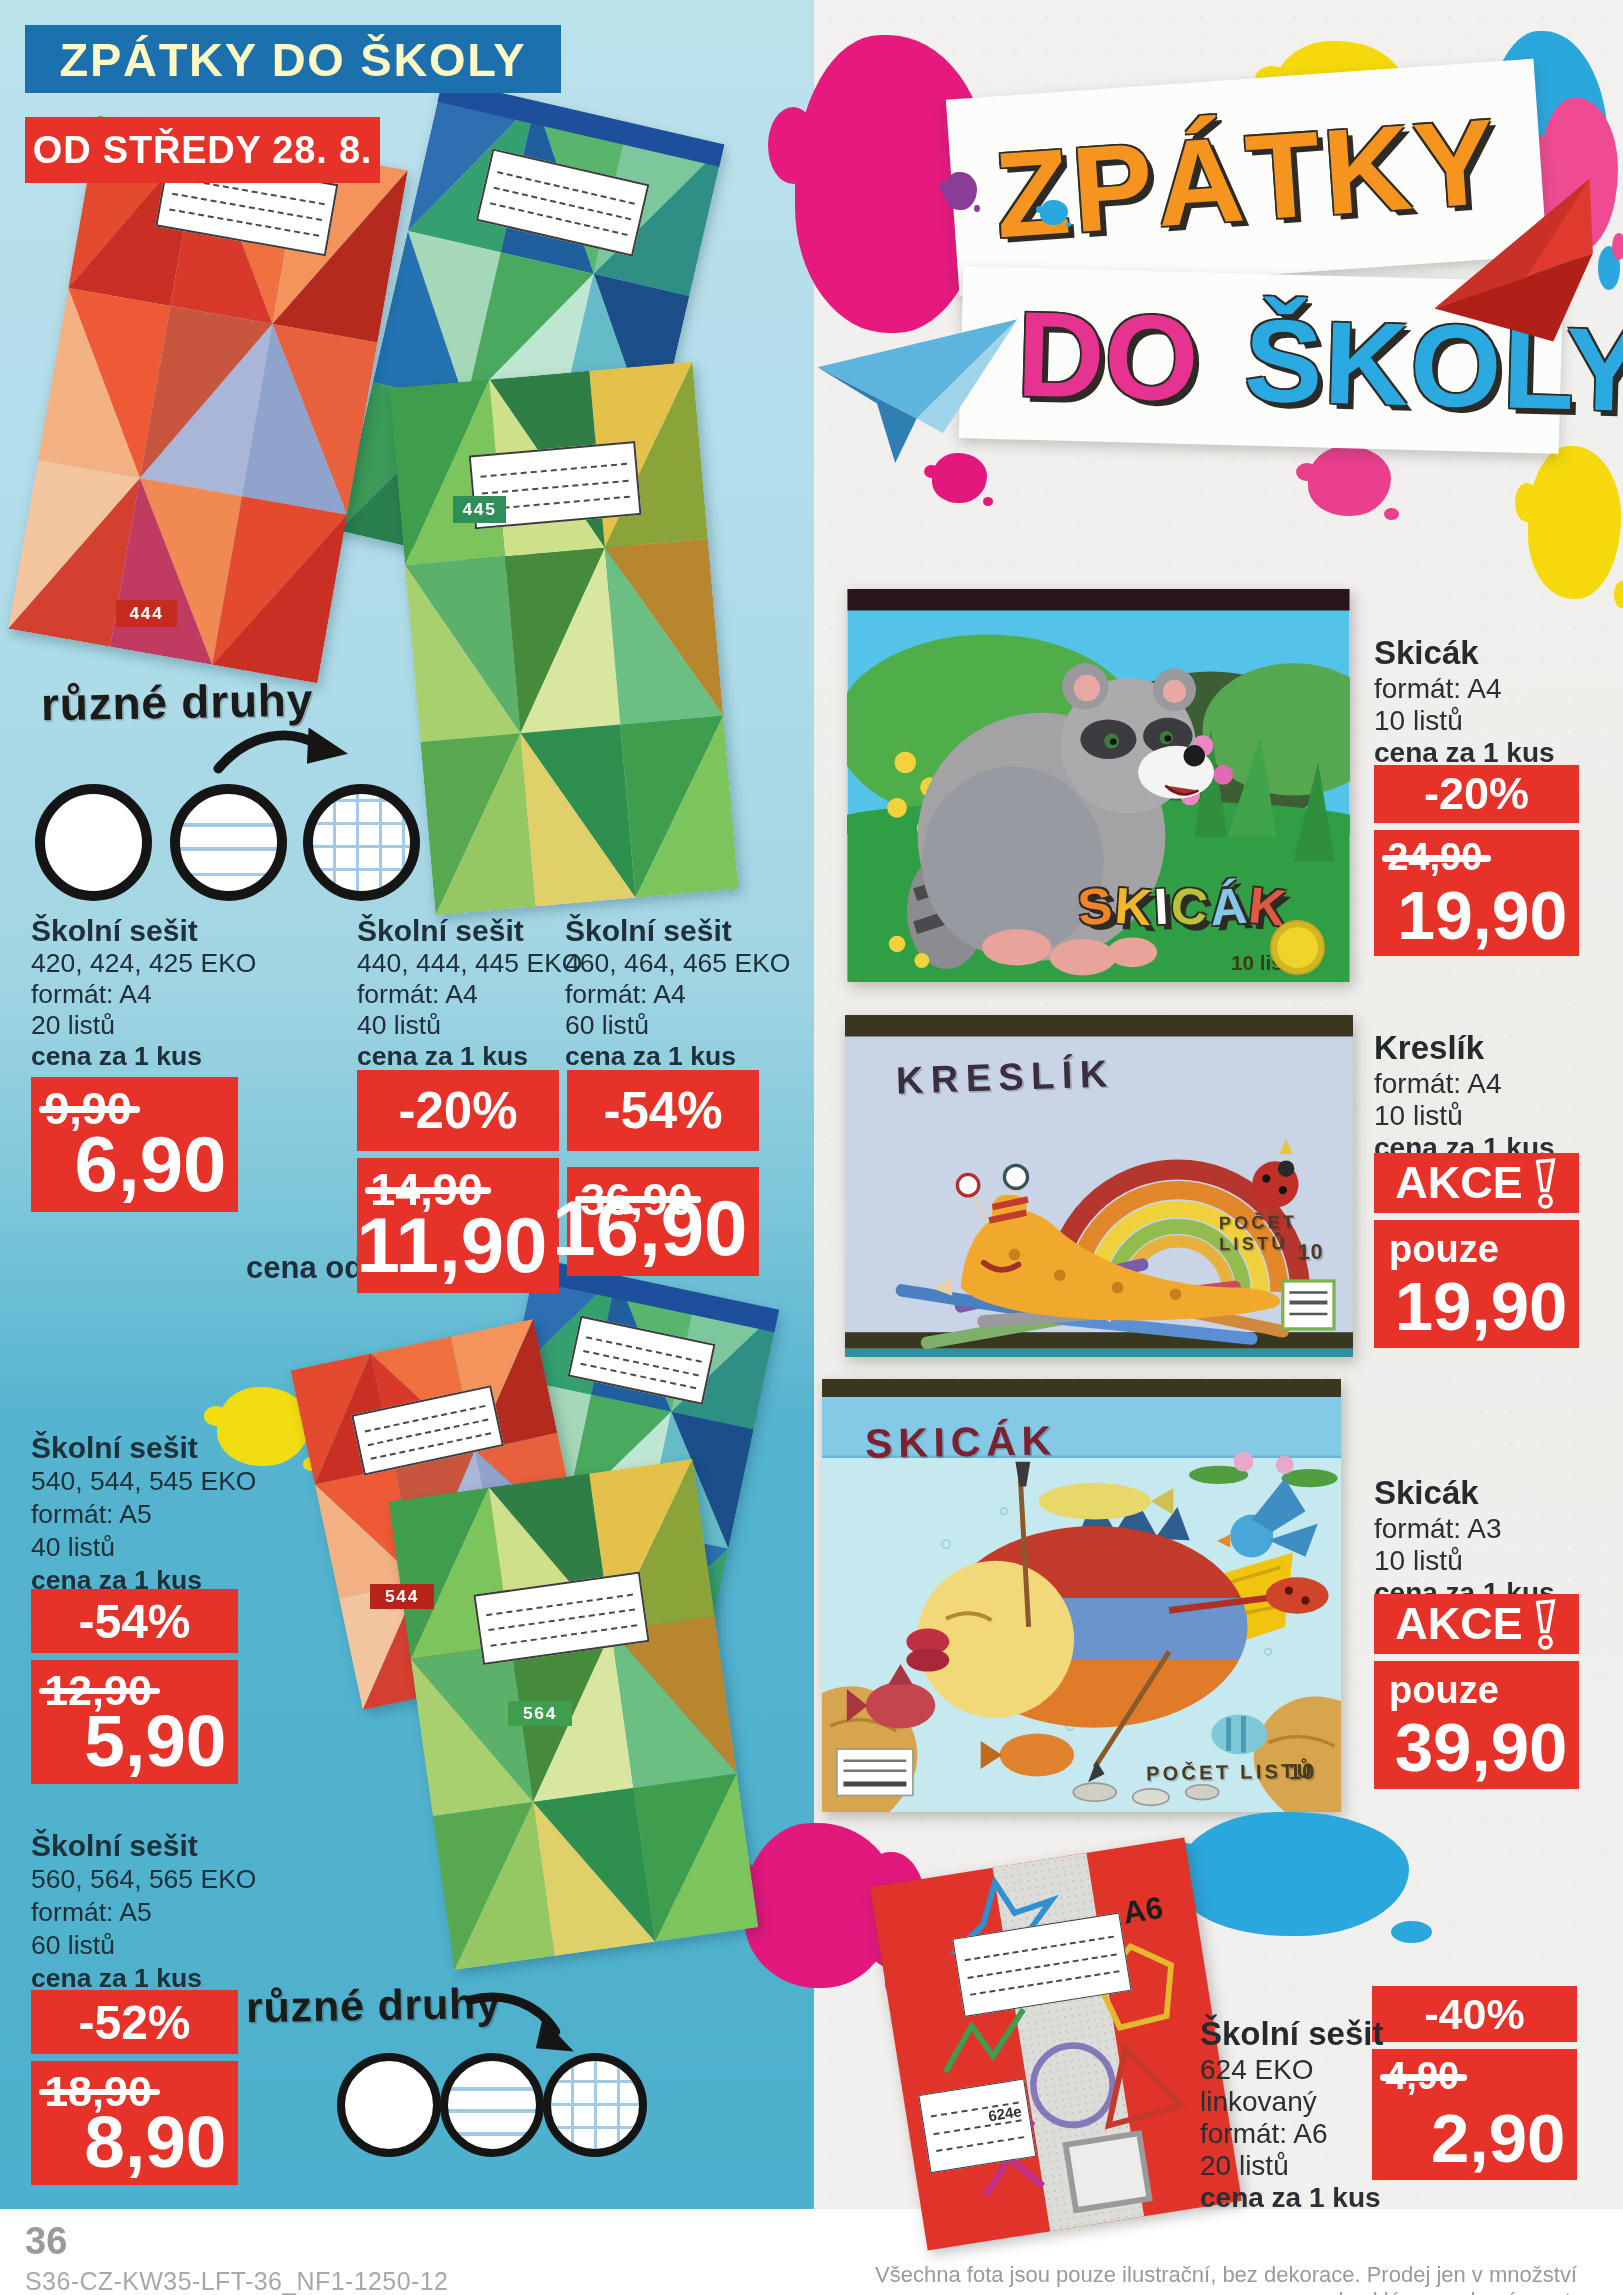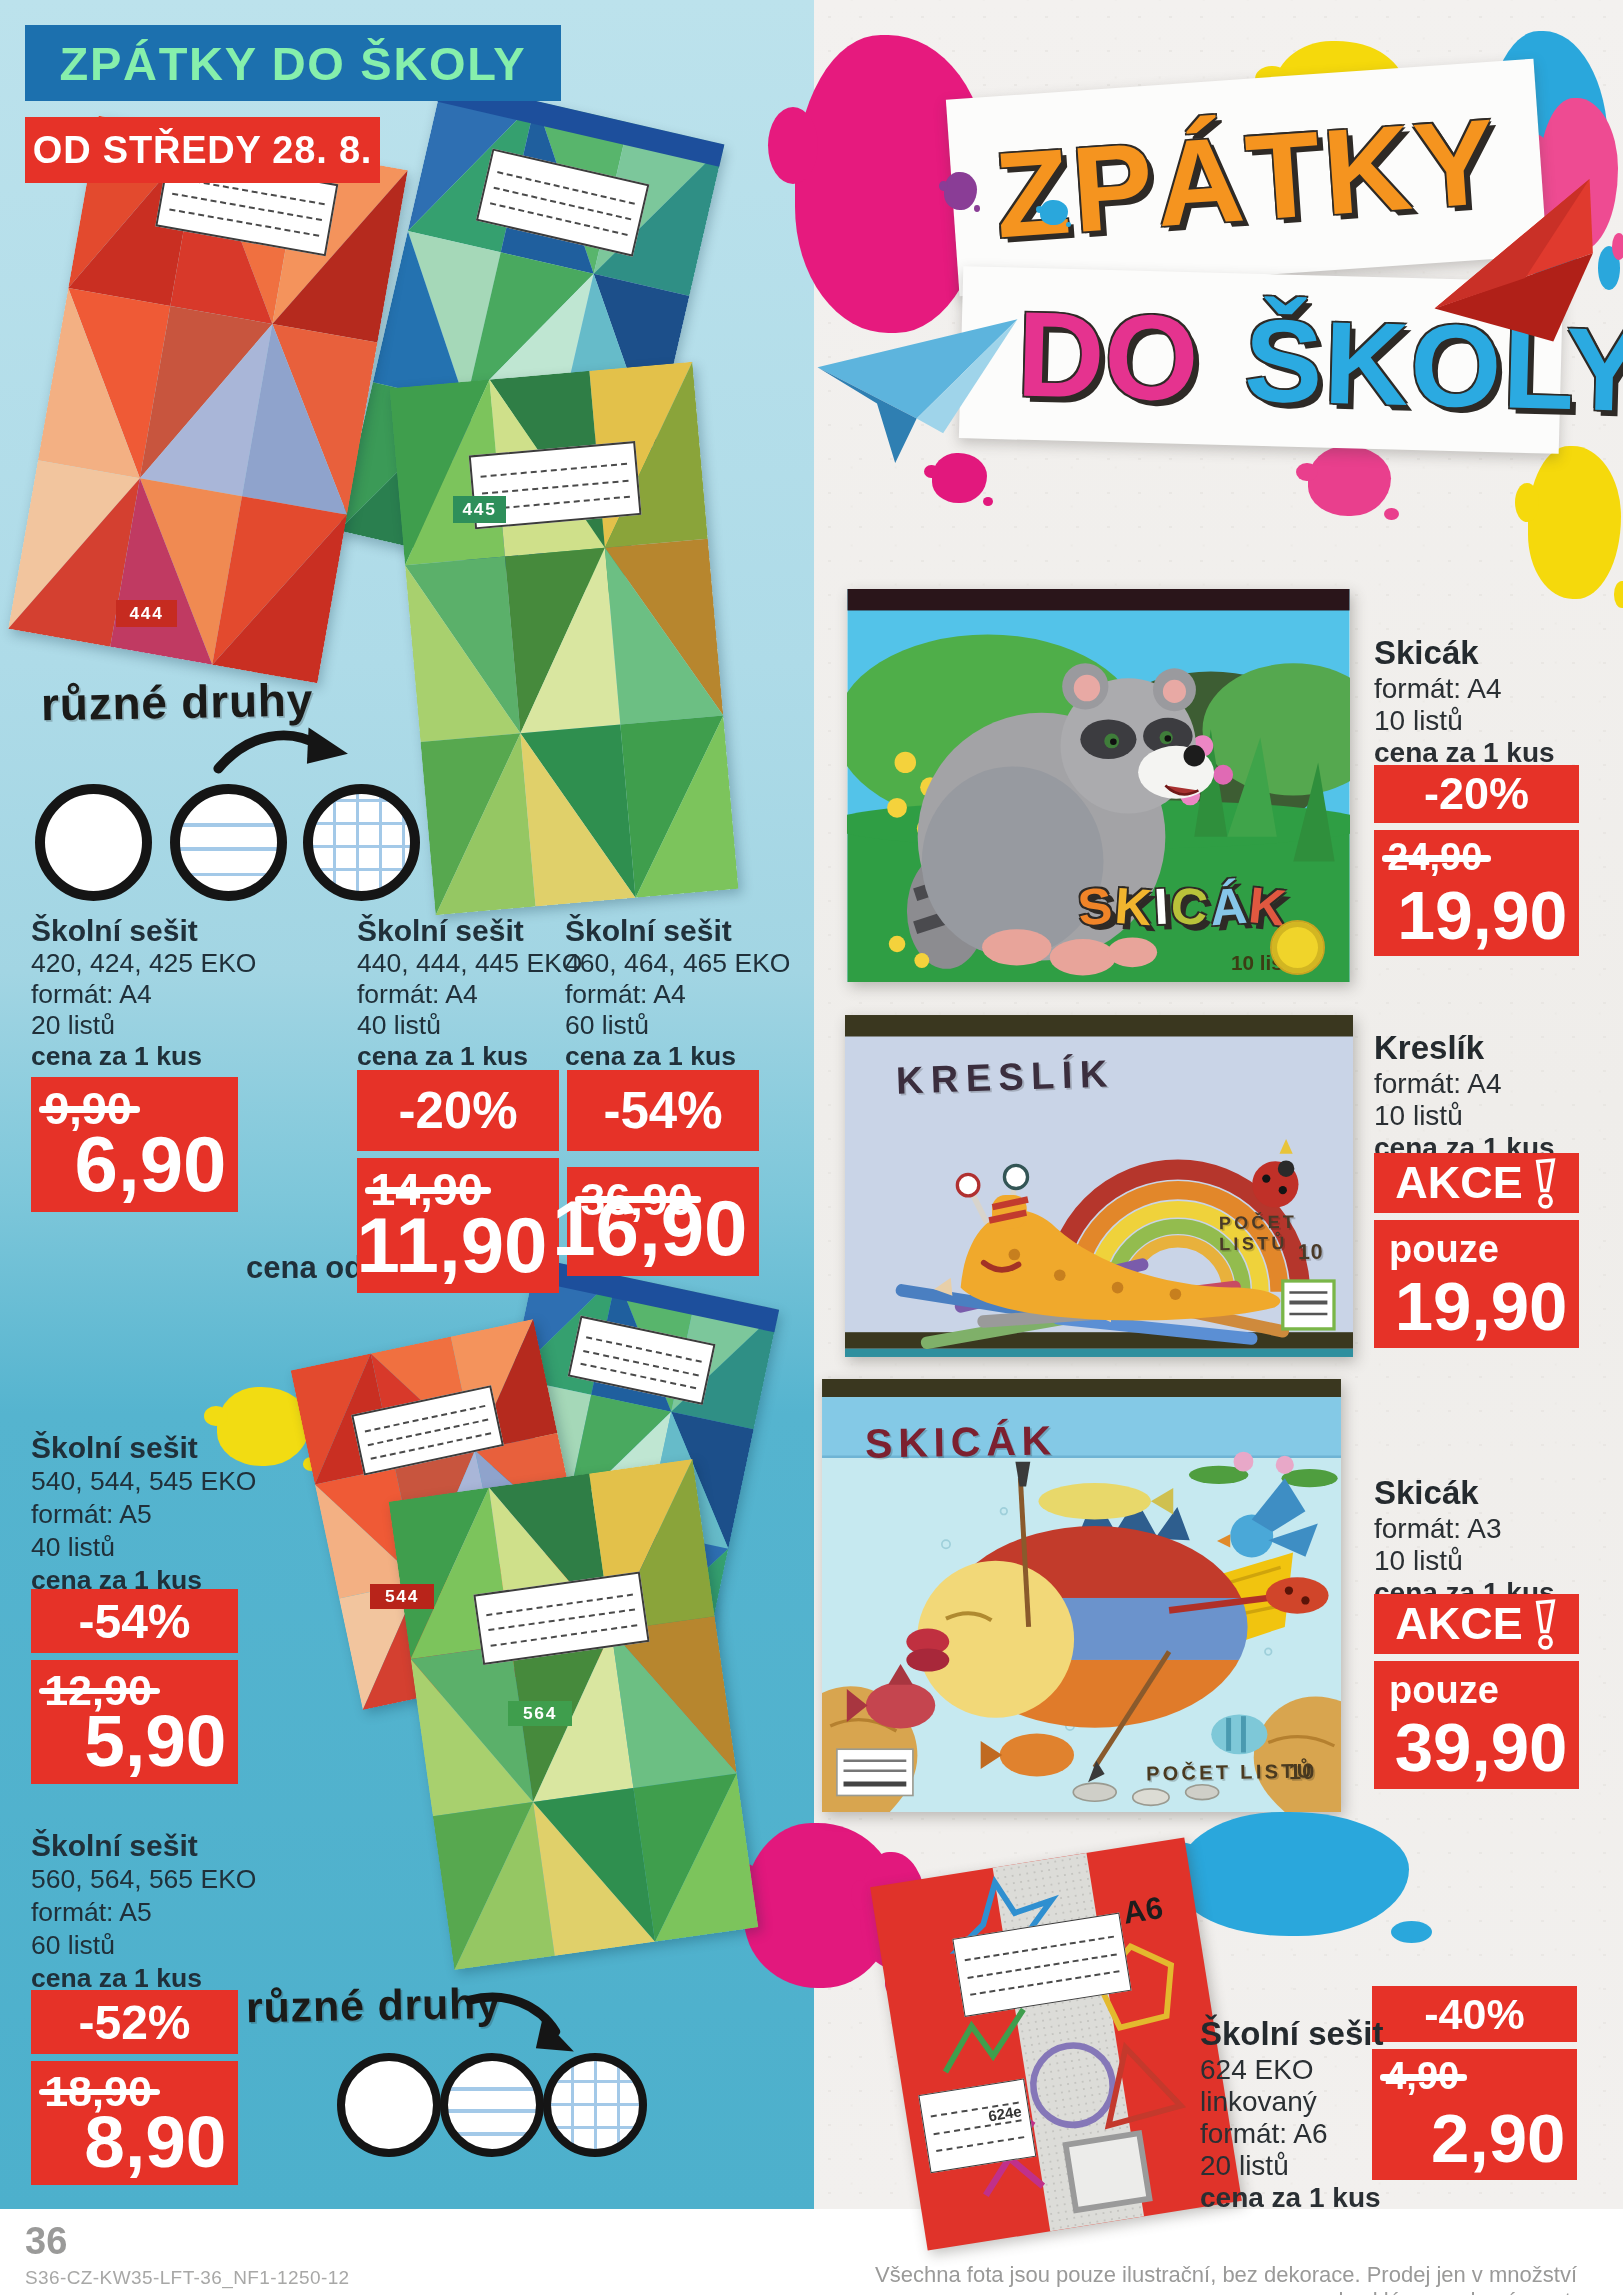--- a/index.html
+++ b/index.html
@@ -11,22 +11,22 @@
   .left-bg{left:0;top:0;width:814px;height:2209px;z-index:0;
     background:linear-gradient(180deg,#bce2ec 0%,#aedbe8 30%,#a2d5e3 44%,#7ec7da 54%,#55b4cf 64%,#4db0cc 100%);}
   .right-bg{left:814px;top:0;width:809px;height:2209px;z-index:0;
     background:linear-gradient(180deg,#f3f1ef 0%,#efedea 50%,#f2f0ee 100%);}
   .right-bg::after{content:"";position:absolute;inset:0;opacity:.5;
     background-image:radial-gradient(#e3e0dc 1.2px,transparent 1.3px),radial-gradient(#e9e6e2 1.2px,transparent 1.3px);
     background-size:31px 34px,44px 39px;background-position:0 0,15.7px 19px;}
   .footer-bg{left:0;top:2209px;width:1623px;height:87px;background:#ffffff;z-index:1;}
 
   
-  .title-box{left:25px;top:25px;width:536px;height:76px;background:#1c70ae;z-index:3;
-    display:flex;align-items:center;justify-content:center;color:#86efac;font-size:47px;font-weight:800;letter-spacing:1.7px;}
+  .title-box{left:25px;top:25px;width:536px;height:68px;background:#1c70ae;z-index:3;
+    display:flex;align-items:center;justify-content:center;color:#fef9c3;font-size:47px;font-weight:800;letter-spacing:1.7px;}
   .date-box{left:25px;top:117px;width:355px;height:66px;background:#e63228;z-index:3;
     display:flex;align-items:center;justify-content:center;color:#fff;font-size:38px;font-weight:800;letter-spacing:0.8px;}
 
   
   .nb{position:absolute;box-shadow:3.3px 5px 11.6px rgba(0,40,60,.25);}
   .nb svg{position:absolute;inset:0;width:100%;height:100%;}
   .nb-label{position:absolute;background:#fff;border:2.5px solid #3c3c3c;box-sizing:border-box;padding:5px 8.3px 0;}
   .nb-label i{display:block;border-bottom:2.5px dashed #4a4a4a;height:22%;}
   .nb-tag{position:absolute;z-index:4;color:#fff;font-size:17.4px;font-weight:700;
     display:flex;align-items:center;justify-content:center;letter-spacing:1.7px;}
@@ -70,21 +70,21 @@
   .logo-word{font-weight:800;
     text-shadow:5.8px 5.8px 0 #2e2a26,-1.7px -1.7px 0 #2e2a26,1.7px -1.7px 0 #2e2a26,-1.7px 1.7px 0 #2e2a26,1.7px 1.7px 0 #2e2a26;}
 
   
   .card{position:absolute;z-index:2;box-shadow:2.5px 5px 13.2px rgba(60,55,50,.3);}
   .card svg{display:block;}
   .art-text{position:absolute;z-index:4;}
 
   
   .page-num{left:25px;top:2220px;font-size:38px;font-weight:800;color:#9a9a99;z-index:5;}
-  .page-code{left:25px;top:2267px;font-size:19px;color:#a8a8a7;z-index:5;letter-spacing:0.4px;}
+  .page-code{left:25px;top:2267px;font-size:25px;color:#a8a8a7;z-index:5;letter-spacing:0.4px;}
   .disclaimer{left:818px;top:2262px;width:759px;font-size:22px;color:#9a9a99;text-align:right;z-index:5;}
 </style>
 </head>
 <body>
 
 <div class="page">
 
   <div class="abs left-bg"></div>
   <div class="abs right-bg"></div>
   <div class="abs footer-bg"></div>

